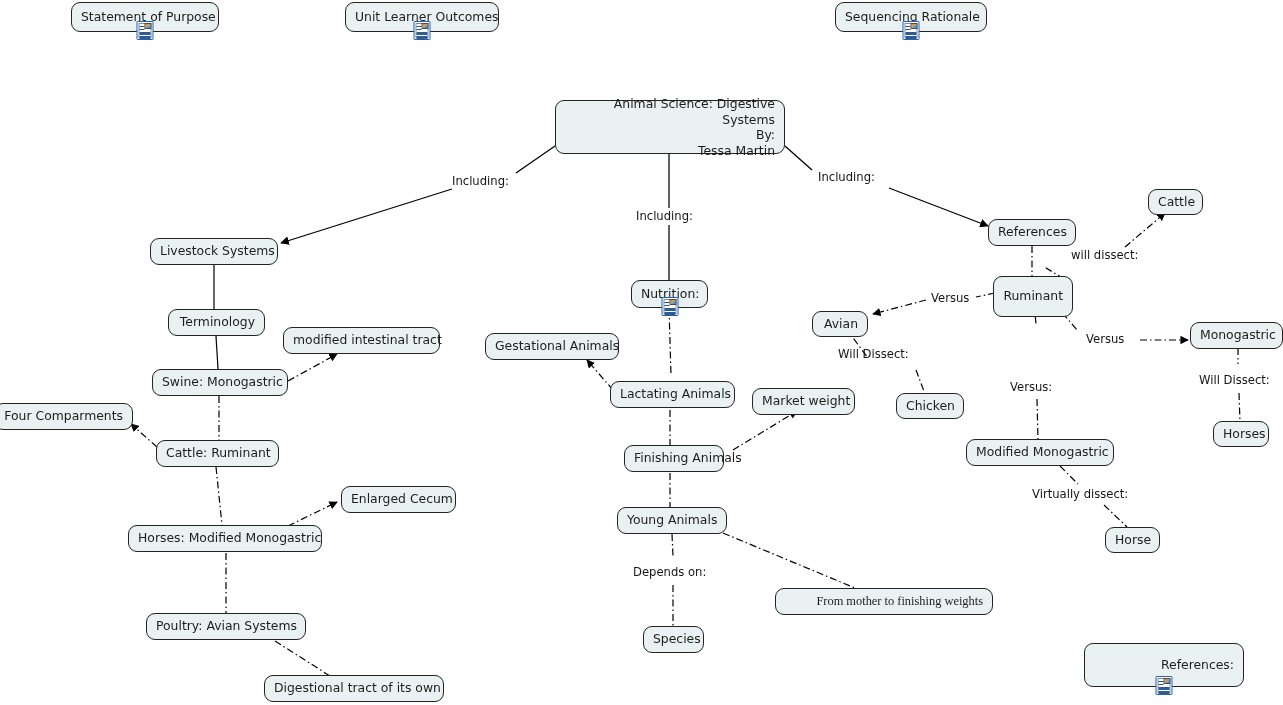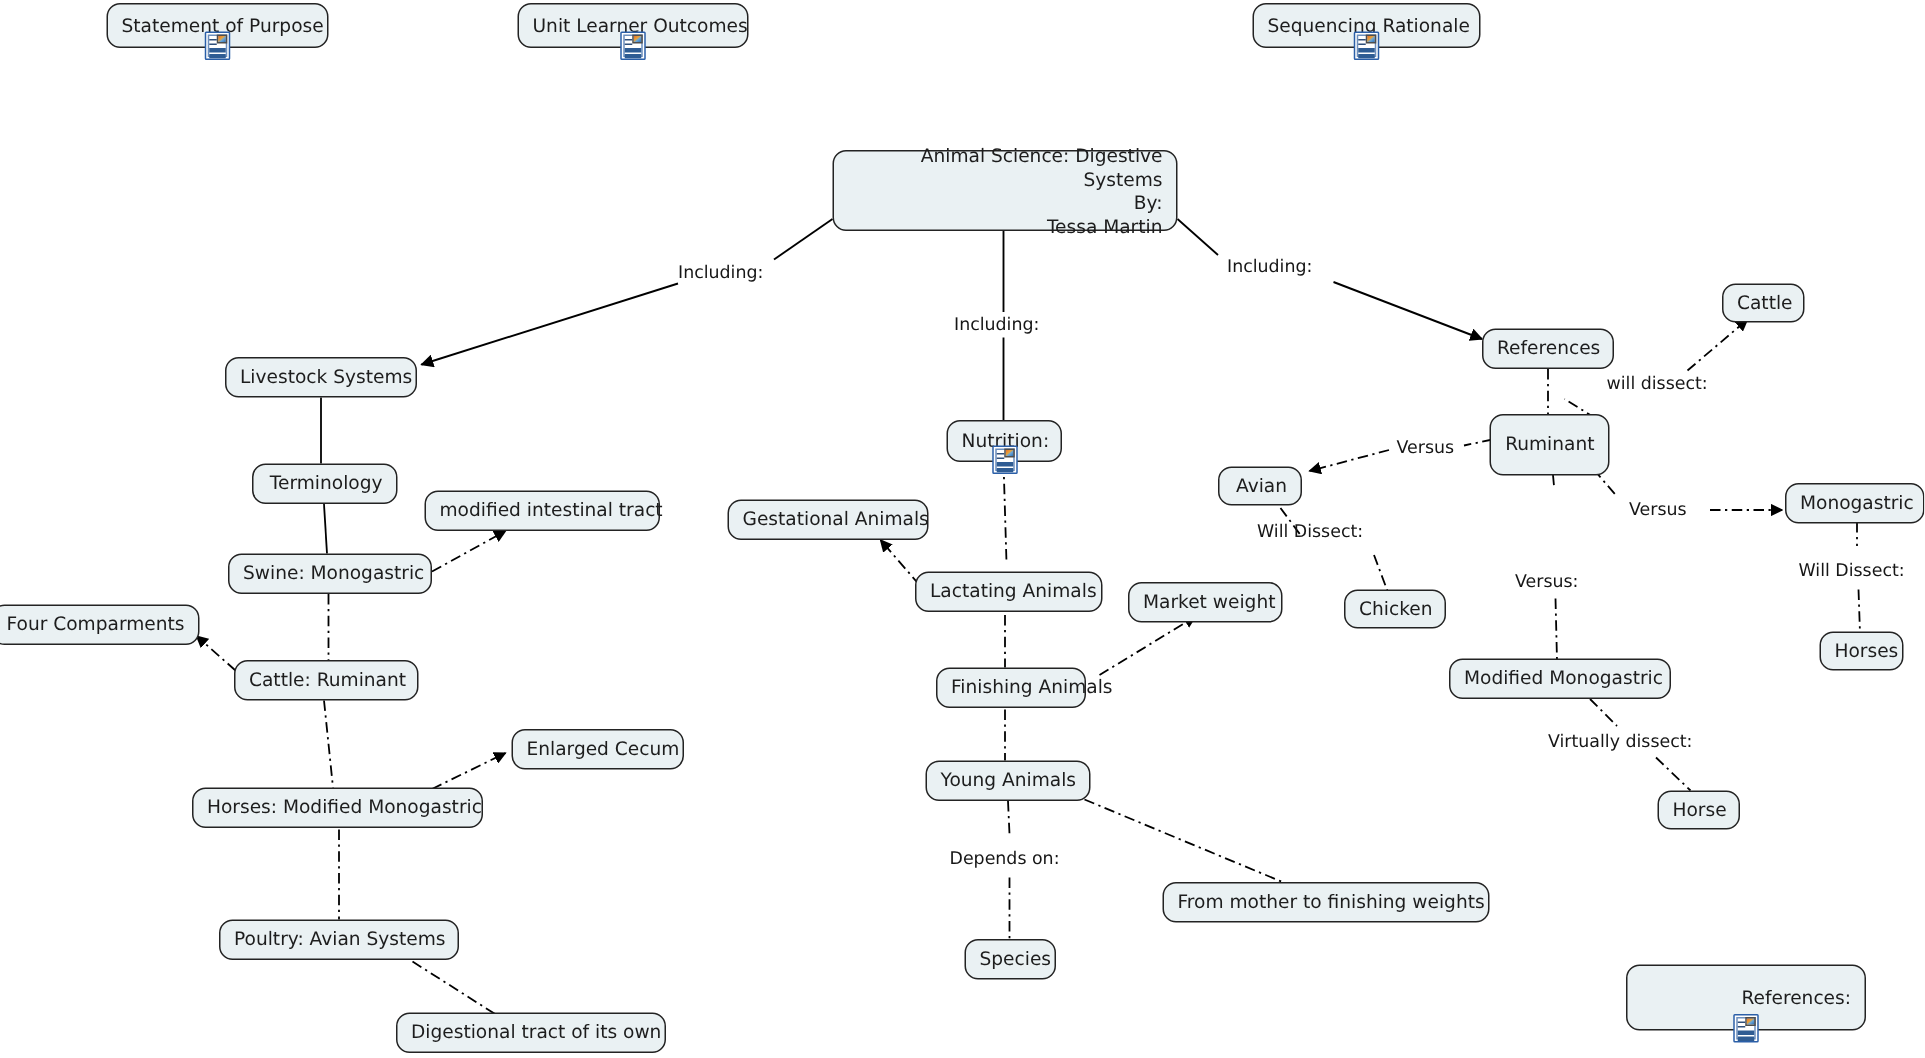--- a/index.html
+++ b/index.html
@@ -276,21 +276,21 @@
   </div>
 
   <div class="node" style="left:617px; top:507px; width:110px; height:27px;">
     <span class="lbl">Young Animals</span>
   </div>
 
   <div class="node" style="left:643px; top:626px; width:61px; height:27px;">
     <span class="lbl">Species</span>
   </div>
 
-  <div class="node" style="left:775px; top:588px; width:218px; height:27px;">
+  <div class="node" style="left:775px; top:588px; width:218px; height:27px;font-family:Liberation Serif, serif;">
     <span class="lbl">From mother to finishing weights</span>
   </div>
 
   <div class="node" style="left:988px; top:219px; width:88px; height:27px;">
     <span class="lbl">References</span>
   </div>
 
   <div class="node" style="left:993px; top:276px; width:80px; height:41px;">
     <span class="lbl">Ruminant</span>
   </div>

